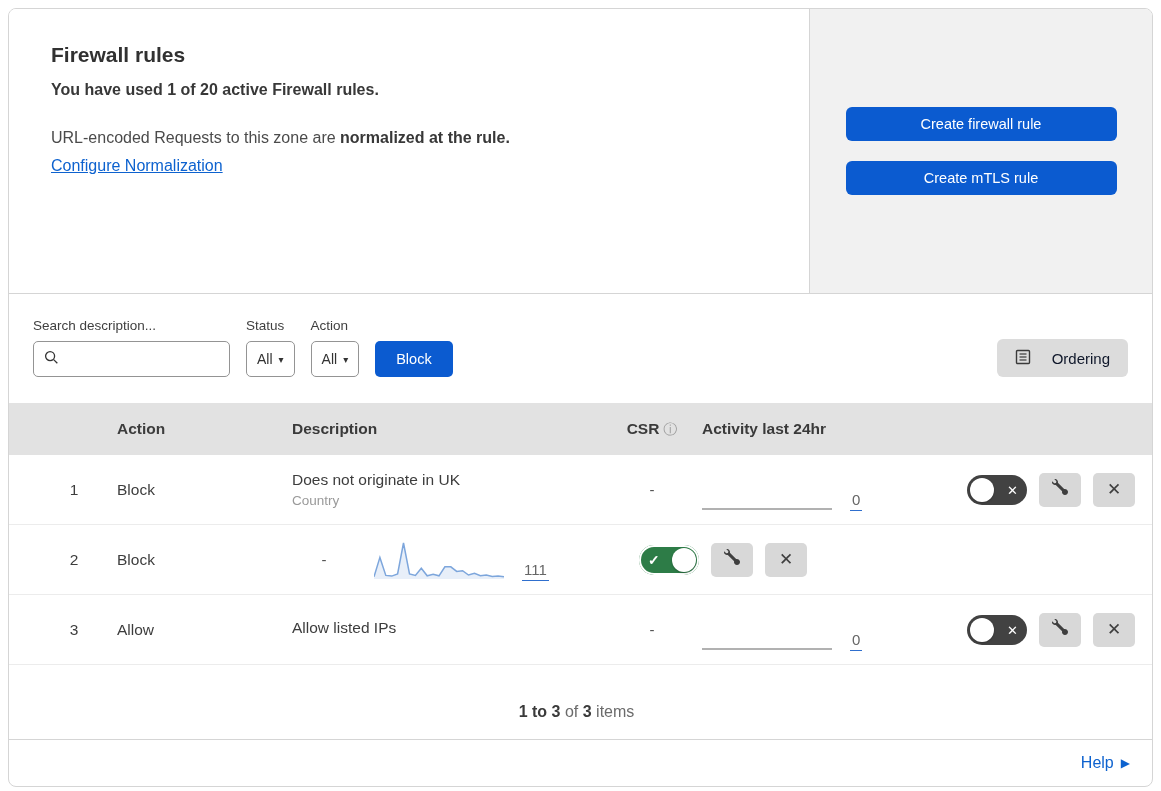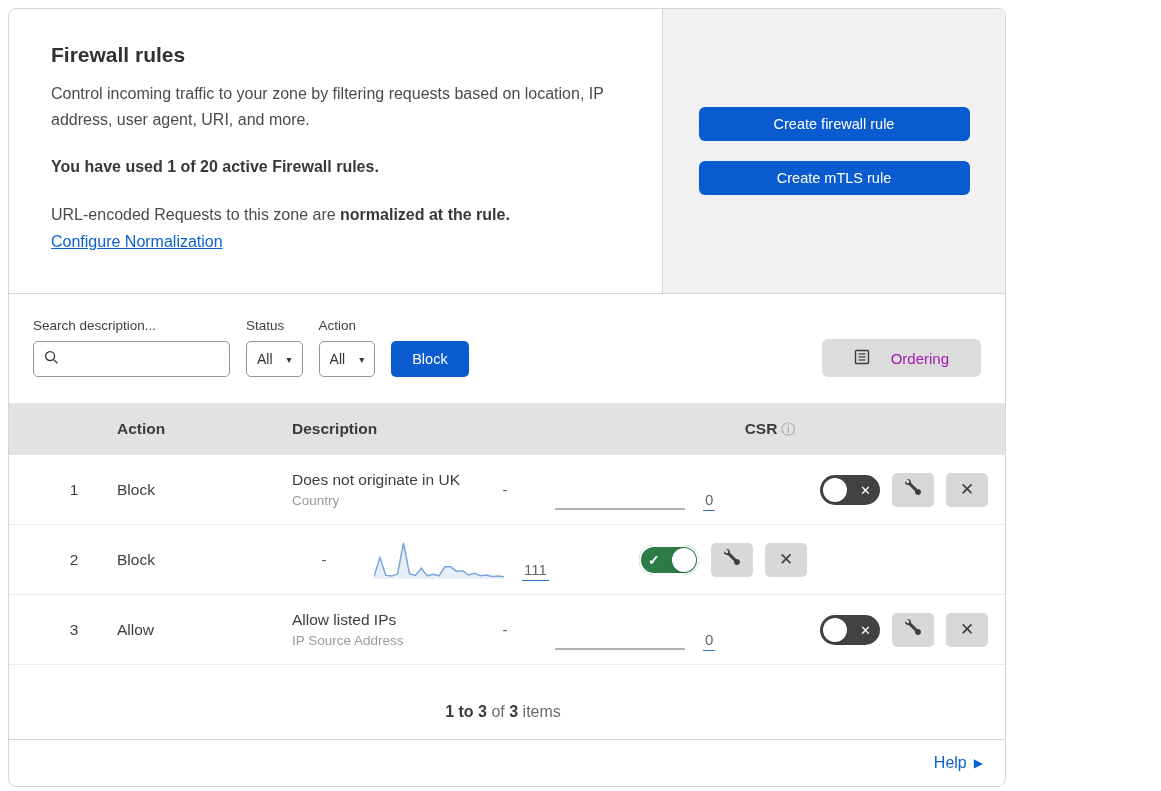--- a/index.html
+++ b/index.html
@@ -1,41 +1,41 @@
 <!DOCTYPE html>
 <html><head>
 <meta charset="utf-8">
 <style>
   * { margin:0; padding:0; box-sizing:border-box; }
   html,body { background:#fff; font-family:"Liberation Sans", sans-serif; color:#3a3a3a; }
   .page { width:1161px; height:791px; padding:8px; }
-  .card { width:998px; border:1px solid #d5d5d5; border-radius:8px; background:#fff; overflow:hidden; }
+  .card { width:1145px; border:1px solid #d5d5d5; border-radius:8px; background:#fff; overflow:hidden; }
 
   
   .header-section { display:flex; border-bottom:1px solid #d5d5d5; min-height:285px; }
   .header-left { flex:1; padding:34px 42px; background:#fff; }
   .page-title { font-size:21px; font-weight:700; color:#313131; margin-bottom:14px; }
   .header-desc { font-size:16px; color:#4b4b4b; line-height:1.65; max-width:730px; margin-bottom:24px; }
   .usage-line { font-size:16px; font-weight:700; color:#383838; margin-bottom:26px; }
   .norm-line { font-size:16px; color:#4b4b4b; line-height:1.6; }
   .norm-line b { color:#383838; }
   .norm-link { display:inline-block; margin-top:6px; font-size:16px; color:#0d62cf; text-decoration:underline; cursor:pointer; }
   .header-right { width:343px; background:#f1f1f1; border-left:1px solid #d5d5d5; display:flex; flex-direction:column; align-items:center; justify-content:center; gap:20px; }
   .btn-primary { width:271px; height:34px; background:#0b5bd0; color:#fff; border:none; border-radius:6px; font-size:14.5px; font-family:inherit; cursor:pointer; }
 
   
   .filter-bar { display:flex; align-items:flex-end; gap:16px; padding:24px 24px 26px 24px; }
   .filter-group { display:flex; flex-direction:column; }
   .filter-label { font-size:13.5px; color:#3f3f3f; margin-bottom:8px; }
   .search-box { width:197px; height:36px; border:1px solid #949494; border-radius:5px; display:flex; align-items:center; padding:0 10px; background:#fff; }
   .search-box input { border:none; outline:none; flex:1; font-size:14px; font-family:inherit; margin-left:8px; background:transparent; }
-  .dropdown { height:36px; border:1px solid #949494; border-radius:5px; background:#fff; display:flex; align-items:center; gap:14px; padding:0 10px; font-size:14px; color:#333; cursor:pointer; }
+  .dropdown { height:36px; border:1px solid #949494; border-radius:5px; background:#fff; display:flex; align-items:center; gap:6px; padding:0 10px; font-size:14px; color:#333; cursor:pointer; }
   .caret { font-size:10px; color:#333; }
   .btn-search { height:36px; padding:0 21px; background:#0b5bd0; color:#fff; border:none; border-radius:5px; font-size:14.5px; font-family:inherit; cursor:pointer; }
-  .btn-ordering { margin-left:auto; height:38px; padding:0 32px; background:#dcdcdc; border:none; border-radius:6px; font-size:15px; color:#a21caf; font-family:inherit; display:flex; align-items:center; gap:21px; cursor:pointer; }
+  .btn-ordering { margin-left:auto; height:38px; padding:0 18px; background:#dcdcdc; border:none; border-radius:6px; font-size:15px; color:#0f172a; font-family:inherit; display:flex; align-items:center; gap:21px; cursor:pointer; }
 
   
   .thead { display:flex; align-items:center; background:#e2e2e2; height:52px; font-size:15.5px; font-weight:700; color:#3a3a3a; }
   .trow { display:flex; align-items:center; height:70px; border-bottom:1px solid #ececec; background:#fff; }
   .col-num { width:100px; text-align:center; padding-left:30px; font-size:15.5px; color:#3d3d3d; }
   .col-action { width:175px; padding-left:8px; font-size:15.5px; color:#3d3d3d; }
   .col-desc { flex:1; padding-left:8px; }
   .col-csr { width:80px; text-align:center; }
   .col-activity { width:265px; padding-left:10px; display:flex; align-items:flex-end; }
   .col-controls { width:195px; display:flex; align-items:center; gap:12px; padding-left:10px; }
@@ -67,21 +67,20 @@
 </style>
 </head>
 <body>
 
 <div class="page">
   <div class="card">
 
     <div class="header-section">
       <div class="header-left">
         <div class="page-title">Firewall rules</div>
-        <div class="header-desc">Control incoming traffic to your zone by filtering requests based on location, IP address, user agent, URI, and more.</div>
         <div class="usage-line">You have used 1 of 20 active Firewall rules.</div>
         <div class="norm-line"><span>URL-encoded Requests to this zone are </span><b>normalized at the rule.</b></div>
         <a class="norm-link">Configure Normalization</a>
       </div>
       <div class="header-right">
         <button class="btn-primary">Create firewall rule</button>
         <button class="btn-primary">Create mTLS rule</button>
       </div>
     </div>
 
@@ -124,20 +123,21 @@
         </span>
         <span>Ordering</span>
       </button>
     </div>
 
     <div class="thead">
       <div class="col-num"></div>
       <div class="col-action">Action</div>
       <div class="col-desc">Description</div>
       <div class="col-csr"><span>CSR</span><span class="info-icon">ⓘ</span></div>
+      <div class="col-activity" style="align-items:center;">Activity last 24hr</div>
       <div class="col-controls"></div>
     </div>
 
     <div class="trow">
       <div class="col-num">1</div>
       <div class="col-action">Block</div>
       <div class="col-desc">
         <div class="desc-main">Does not originate in UK</div>
         <div class="desc-sub">Country</div>
       </div>
@@ -195,21 +195,20 @@
             <span>✕</span>
           </button>
       </div>
     </div>
 
     <div class="trow">
       <div class="col-num">3</div>
       <div class="col-action">Allow</div>
       <div class="col-desc">
         <div class="desc-main">Allow listed IPs</div>
-        <div class="desc-sub">IP Source Address</div>
       </div>
       <div class="col-csr"><span class="csr-dash">-</span></div>
       <div class="col-activity">
         <svg class="spark" viewBox="0 0 130 44">
             <line x1="0" y1="41" x2="130" y2="41" stroke="#979797" stroke-width="1.3"></line>
           </svg>
         <a class="activity-link">0</a>
       </div>
       <div class="col-controls">
         <div class="toggle off">

